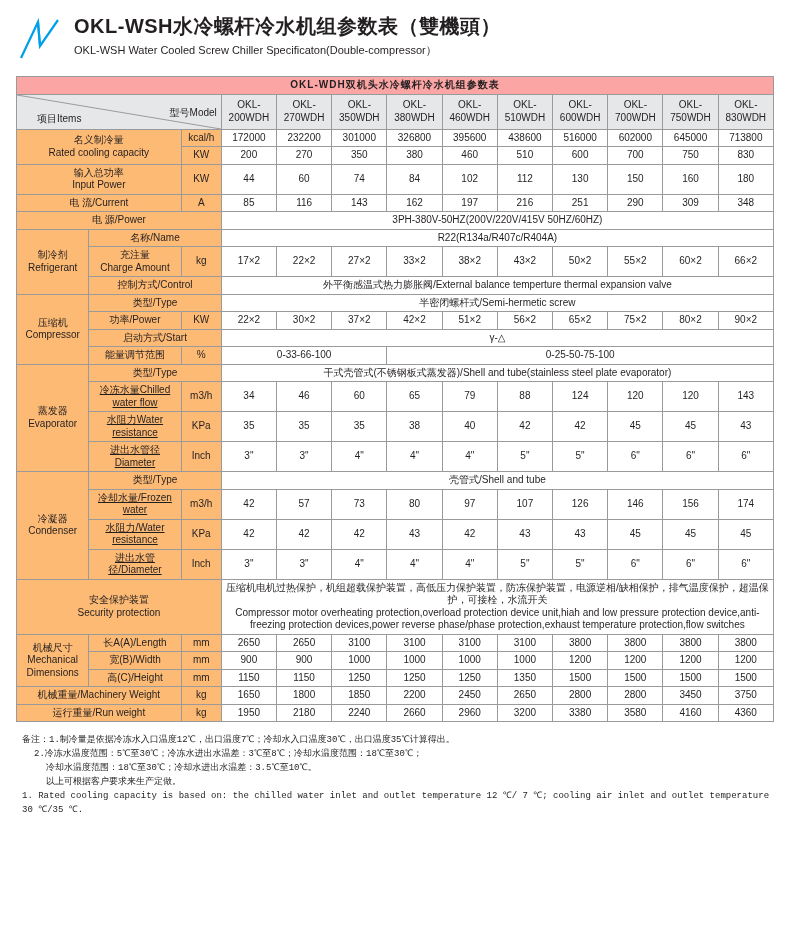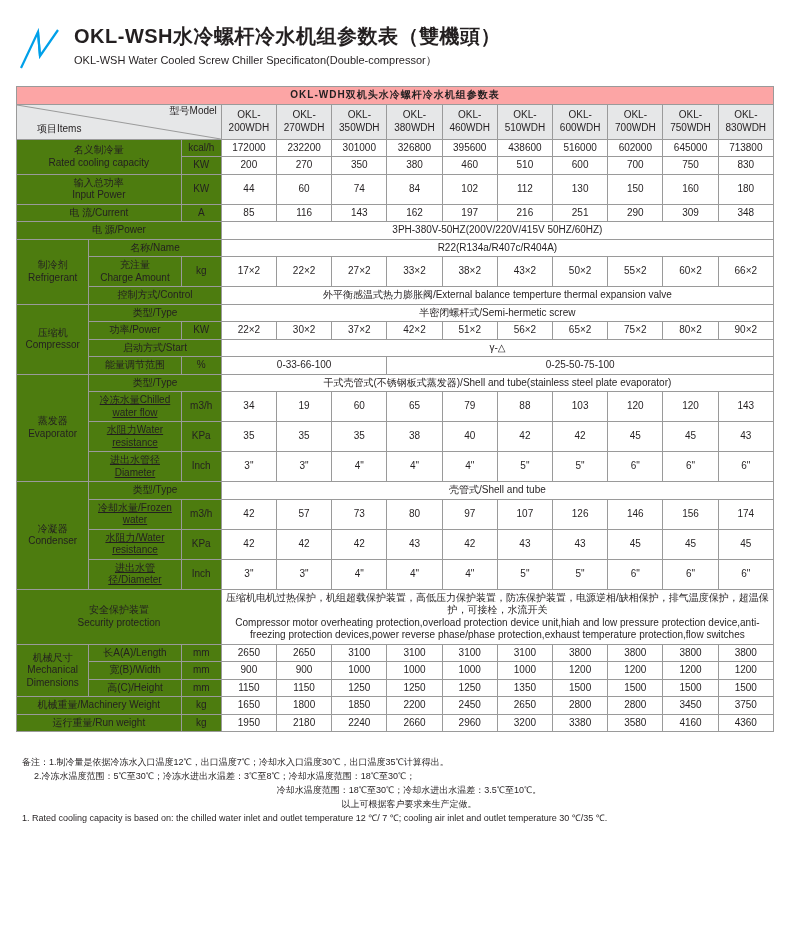--- a/index.html
+++ b/index.html
@@ -3,21 +3,21 @@
 <meta charset="utf-8">
 <style>
   html,body{margin:0;padding:0;}
   body{
     width:790px;
     background:#ffffff;
     font-family:"Liberation Sans", sans-serif;
     color:#231f20;
     -webkit-font-smoothing:antialiased;
   }
-  .page{width:790px;position:relative;box-sizing:border-box;padding:20px 16px 10px 16px;}
+  .page{width:790px;position:relative;box-sizing:border-box;padding:10px 16px 10px 16px;}
 
   
   .header{display:flex;align-items:flex-start;gap:10px;margin:2px 0 14px 2px;}
   .logo{width:46px;height:46px;flex:0 0 46px;position:relative;margin-top:4px;}
   .logo svg{display:block;}
   .titles{padding-top:2px;}
   .title-cn{font-size:20px;font-weight:bold;color:#231f20;letter-spacing:.5px;line-height:1.25;}
   .title-en{font-size:11px;color:#231f20;line-height:1.35;margin-top:4px;}
 
   
@@ -42,31 +42,31 @@
     border:1px solid #00a0e9;
   }
   .modelhead td{background:#e6e7e8;font-weight:normal;font-size:10px;padding:4px 1px;}
   .modelhead td.diag{
     position:relative;
     padding:0;
     height:34px;
   }
   .diag-inner{position:relative;width:100%;height:100%;}
   .diag-inner .lt{position:absolute;left:20px;bottom:3px;font-size:10px;}
-  .diag-inner .rt{position:absolute;right:4px;top:0;font-size:10px;}
+  .diag-inner .rt{position:absolute;right:4px;top:12px;font-size:10px;}
   .diag-line{position:absolute;left:0;top:0;width:100%;height:100%;}
-  .grey{background:#4d7c0f;}
+  .grey{background:#fdba74;}
   .lefttext{text-align:left;padding-left:5px;text-decoration:underline;}
   .secdesc{text-align:left;padding:4px 5px;font-size:10px;line-height:1.5;}
 
   
-  .notes{margin:24px 2px 0 6px;font-size:9px;line-height:1.55;color:#231f20;}
+  .notes{margin:12px 2px 0 6px;font-size:9px;line-height:1.55;color:#231f20;font-family:Liberation Mono, monospace;}
   .notes p{margin:0;}
   .notes .ind{padding-left:12px;}
-  .notes .ind2{padding-left:24px;text-align:center;}
+  .notes .ind2{padding-left:24px;}
   .notes .en{margin-top:2px;}
 </style>
 </head>
 <body>
 
 <div class="page">
 
   <div class="header">
     <div class="logo">
       <svg width="46" height="46" viewBox="0 0 46 46" aria-hidden="true">
@@ -261,26 +261,26 @@
         <div>蒸发器</div>
         <div>Evaporator</div>
       </td>
       <td colspan="2" class="grey">类型/Type</td>
       <td colspan="10">干式壳管式(不锈钢板式蒸发器)/Shell and tube(stainless steel plate evaporator)</td>
     </tr>
     <tr>
       <td class="grey lefttext">冷冻水量Chilled water flow</td>
       <td class="grey">m3/h</td>
       <td>34</td>
-      <td>19</td>
+      <td>46</td>
       <td>60</td>
       <td>65</td>
       <td>79</td>
       <td>88</td>
-      <td>103</td>
+      <td>124</td>
       <td>120</td>
       <td>120</td>
       <td>143</td>
     </tr>
     <tr>
       <td class="grey lefttext">水阻力Water resistance</td>
       <td class="grey">KPa</td>
       <td>35</td>
       <td>35</td>
       <td>35</td>

